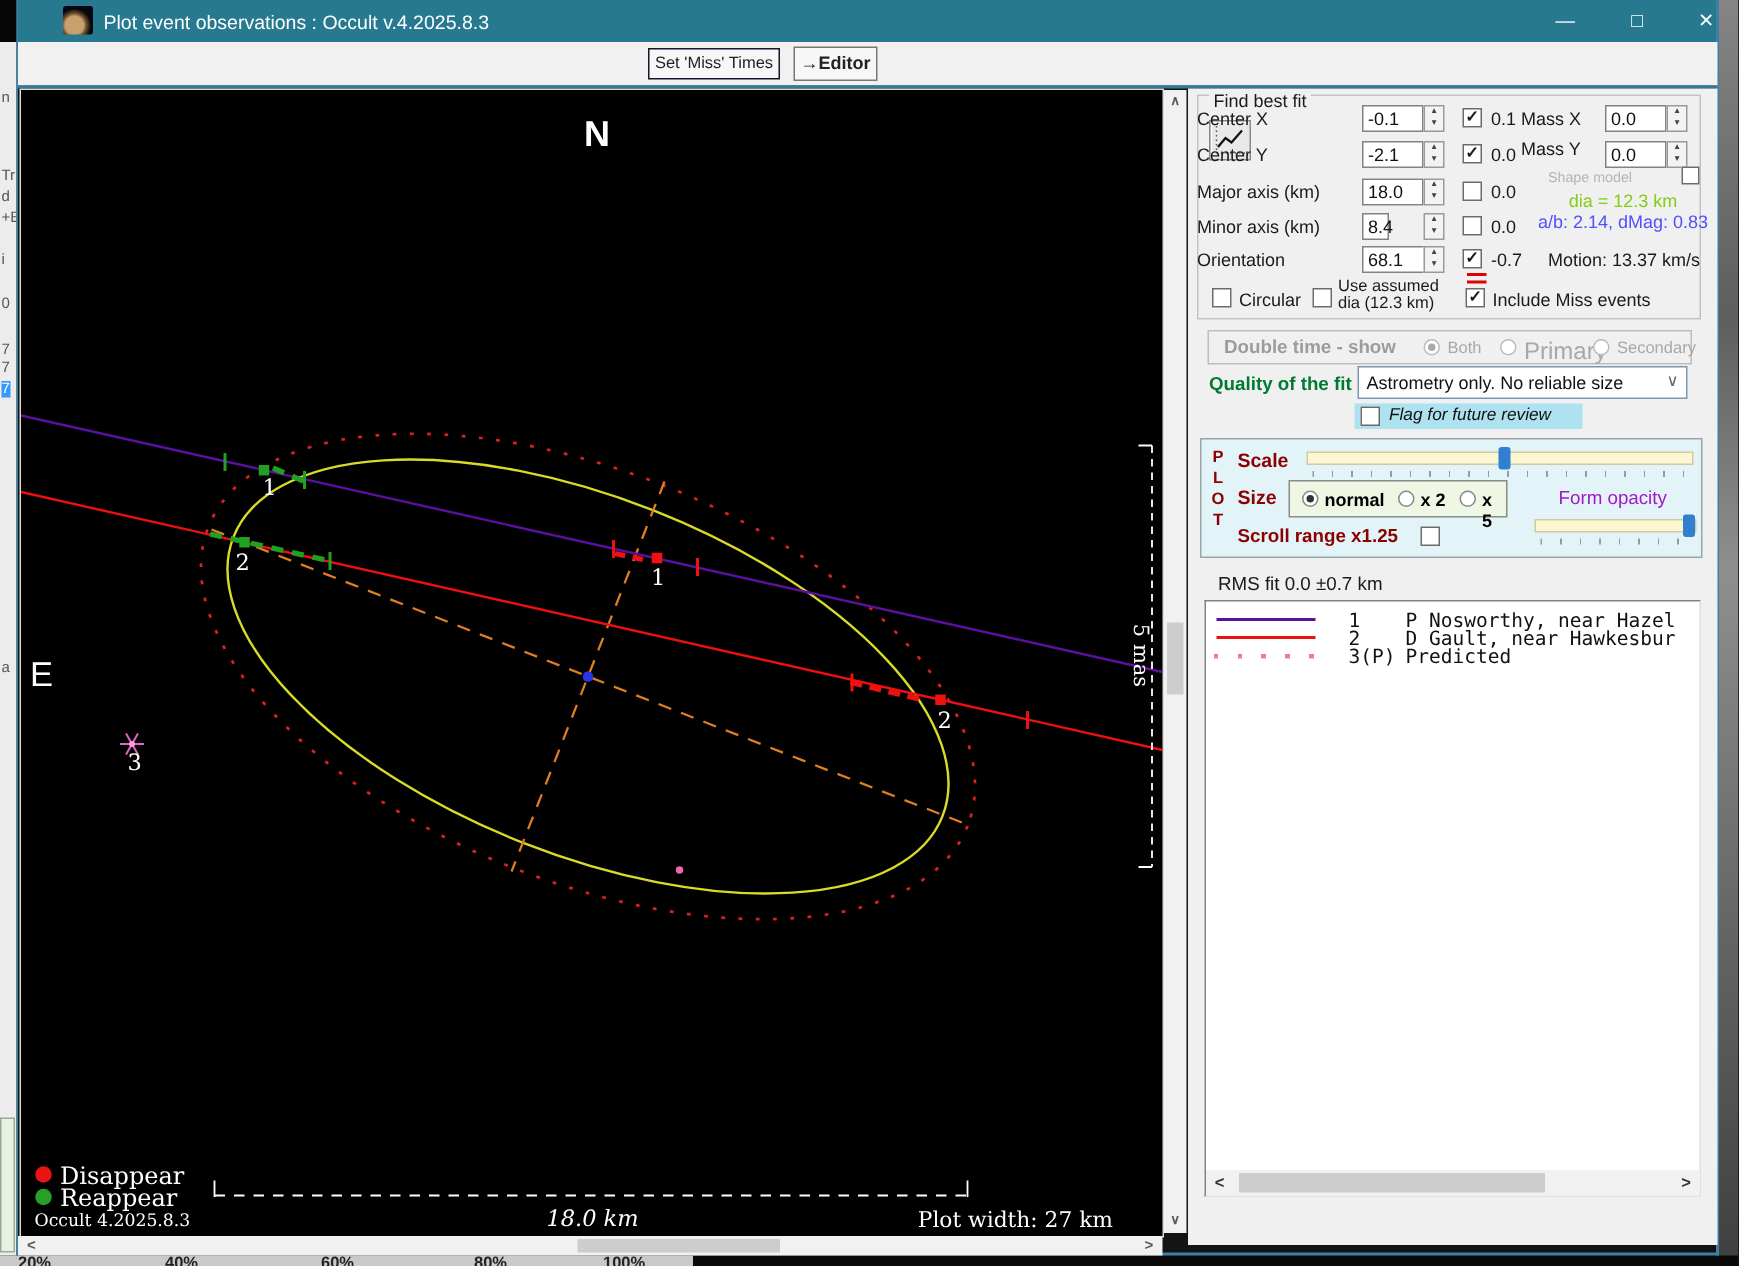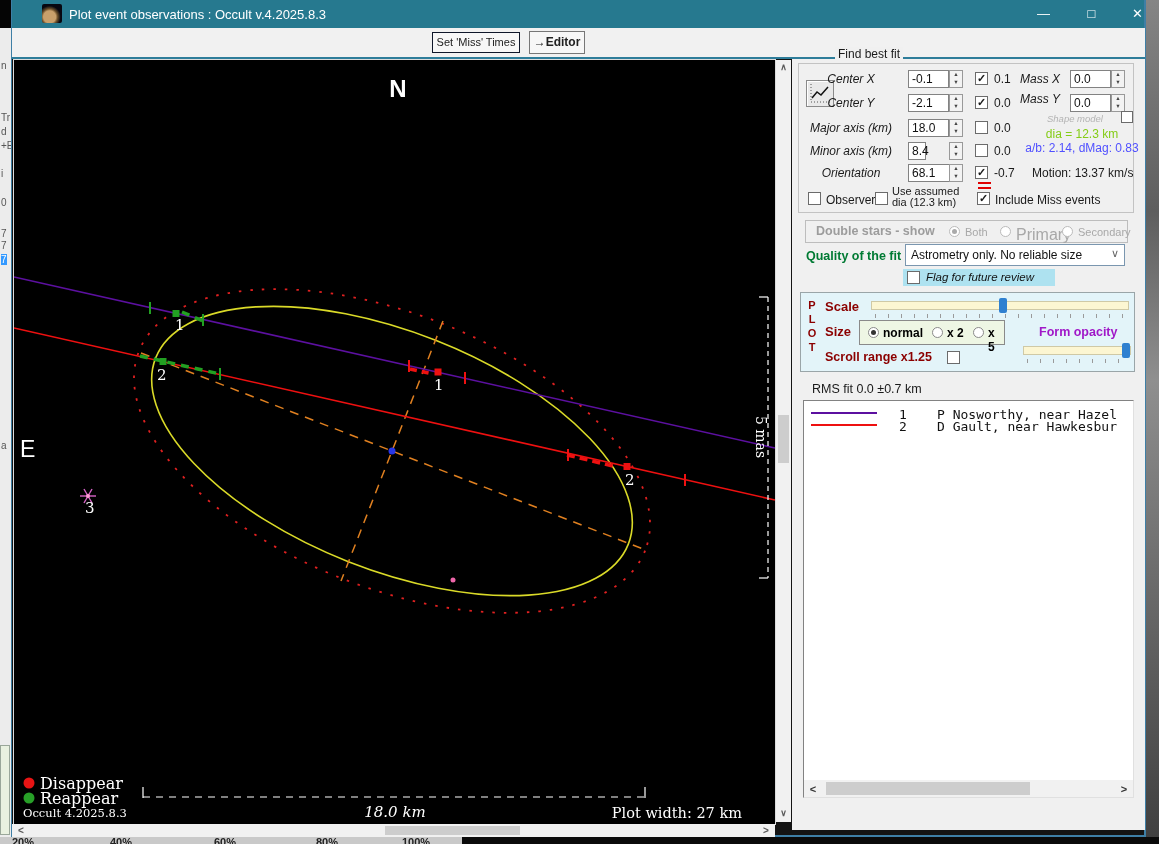--- a/index.html
+++ b/index.html
@@ -26,21 +26,21 @@
   
   .sb { background:#f1f1f1; }
   .sb-arrow { color:#5a5a5a; font-size:9px; text-align:center; font-weight:bold; }
   .sb-thumb { background:#cdcdcd; }
 
   
   #right-panel { left:792px; top:59px; width:353px; height:771px; background:#f0f0f0; }
   .grp { border:1px solid #c3c3c3; }
   .grp-legend { background:#f0f0f0; padding:0 3px; font-size:12px; color:#1a1a1a; }
   .lbl { font-size:12px; color:#1a1a1a; white-space:nowrap; }
-  .rlabel { text-align:center;font-style:italic; }
+  .rlabel { text-align:left; }
   .vbox { height:18px; border:1px solid #828282; background:#fff; font-size:12px; padding:1px 3px; color:#111; }
   .spin { width:14px; height:18px; border:1px solid #999; background:#f3f3f3; font-size:5.5px; color:#444;
           display:flex; flex-direction:column; align-items:center; justify-content:space-around; line-height:1; }
   .cb { width:13px; height:13px; border:1px solid #6b6b6b; background:#fff; font-size:11px; line-height:11px;
         text-align:center; color:#1c1c1c; font-weight:bold; }
   .cb-sm { width:12px; height:12px; }
   .radio { width:11px; height:11px; border:1px solid #8a8a8a; border-radius:50%; background:#fff; position:absolute; }
   .radio .dot { position:absolute; left:2px; top:2px; width:5px; height:5px; border-radius:50%; background:#333; }
   .green-txt { color:#84cc16; }
   .blue-txt { color:#5050ff; }
@@ -189,21 +189,21 @@
 
 <div class="abs sb" style="left:12px;top:824px;width:763px;height:13px;">
   <div class="abs sb-arrow" style="left:2px;top:1px;width:14px;font-size:10px;">&lt;</div>
   <div class="abs sb-thumb" style="left:373px;top:2px;width:135px;height:9px;"></div>
   <div class="abs sb-arrow" style="left:747px;top:1px;width:14px;font-size:10px;">&gt;</div>
 </div>
 
 <div class="abs" id="right-panel"></div>
 
 <div class="abs grp" style="left:798px;top:63px;width:336px;height:150px;"></div>
-<div class="abs grp-legend" style="left:806px;top:47px;margin-left:29px;">Find best fit</div>
+<div class="abs grp-legend" style="left:806px;top:60px;">Find best fit</div>
 <div class="abs" style="left:806px;top:80px;width:28px;height:27px;background:#e9e9e9;border:1px solid #8a8a8a;box-shadow:inset 1px 1px 0 #fff;">
   <svg width="26" height="25">
     <line x1="4" y1="3" x2="4" y2="21" stroke="#555" stroke-width="1" stroke-dasharray="1 2"></line>
     <line x1="4" y1="21" x2="23" y2="21" stroke="#555" stroke-width="1" stroke-dasharray="1 2"></line>
     <polyline points="5,17 10,11 14,14 21,6" fill="none" stroke="#111" stroke-width="1.5"></polyline>
   </svg>
 </div>
 
 <div class="abs lbl rlabel" style="left:798px;top:72px;width:106px;">Center X</div>
 <div class="abs vbox" style="left:908px;top:70px;width:41px;">-0.1</div>
@@ -263,31 +263,31 @@
 <div class="abs spin" style="left:949px;top:164px;">
     <span>▲</span>
     <span>▼</span>
   </div>
 <div class="abs cb" style="left:975px;top:166px;">✓</div>
 <div class="abs lbl" style="left:994px;top:166px;">-0.7</div>
 <div class="abs" id="red-mark" style="left:978px;top:182px;"></div>
 <div class="abs lbl" style="left:1032px;top:166px;">Motion: 13.37 km/s</div>
 
 <div class="abs cb" style="left:808px;top:192px;"></div>
-<div class="abs lbl" style="left:826px;top:193px;">Observer</div>
+<div class="abs lbl" style="left:826px;top:193px;">Circular</div>
 <div class="abs cb" style="left:875px;top:192px;"></div>
 <div class="abs lbl" style="left:892px;top:186px;font-size:11px;line-height:11px;">
   <span>Use assumed</span><br>
   <span>dia (12.3 km)</span>
 </div>
 <div class="abs cb" style="left:977px;top:192px;">✓</div>
 <div class="abs lbl" style="left:995px;top:193px;">Include Miss events</div>
 
 <div class="abs" style="left:805px;top:220px;width:323px;height:23px;border:1px solid #bdbdbd;">
-  <span class="abs" style="left:10px;top:3px;font-size:12.5px;font-weight:bold;color:#9c9c9c;">Double stars - show</span>
+  <span class="abs" style="left:10px;top:3px;font-size:12.5px;font-weight:bold;color:#9c9c9c;">Double time - show</span>
   <span class="radio" style="left:143px;top:5px;border-color:#bbb;">
       <span class="dot" style="background:#aaa;"></span>
     </span>
   <span class="abs" style="left:159px;top:5px;font-size:11px;color:#a8a8a8;">Both</span>
   <span class="radio" style="left:194px;top:5px;border-color:#bbb;"></span>
   <span class="abs" style="left:210px;top:5px;font-size:16px;color:#a8a8a8;">Primary</span>
   <span class="radio" style="left:256px;top:5px;border-color:#bbb;"></span>
   <span class="abs" style="left:272px;top:5px;font-size:11px;color:#a8a8a8;">Secondary</span>
 </div>
 
@@ -315,21 +315,21 @@
   <div id="size-group">
     <span class="radio" style="left:8px;top:6px;">
         <span class="dot"></span>
       </span>
     <span class="abs" style="left:23px;top:5px;font-size:12px;font-weight:bold;">normal</span>
     <span class="radio" style="left:72px;top:6px;"></span>
     <span class="abs" style="left:87px;top:5px;font-size:12px;font-weight:bold;">x 2</span>
     <span class="radio" style="left:113px;top:6px;"></span>
     <span class="abs" style="left:128px;top:5px;font-size:12px;font-weight:bold;">x 5</span>
   </div>
-  <div class="abs" style="left:238px;top:32px;font-size:12.5px;font-weight:bold;color:#a018c8;">Form opacity</div>
+  <div class="abs" style="left:238px;top:32px;font-size:12.5px;font-weight:normal;color:#a018c8;">Form opacity</div>
   <div class="abs darkred" style="left:24px;top:57px;font-size:12.5px;">Scroll range x1.25</div>
   <span class="cb" style="position:absolute;left:146px;top:58px;"></span>
   <div class="slider-track" style="left:222px;top:53px;width:108px;">
     <div class="slider-thumb" id="opacity-thumb" style="left: calc(96% - 4px);"></div>
   </div>
   <div class="slider-ticks" style="left:226px;top:66px;width:102px;"></div>
 </div>
 
 <div class="abs lbl" style="left:812px;top:382px;font-size:12.5px;">RMS fit 0.0 ±0.7 km</div>
 
@@ -337,18 +337,23 @@
     <div class="obs-row" style="top: 6px;">
       <div class="obs-sample" style="left: 7px; width: 66px; border-top: 2.5px solid rgb(92, 16, 160);"></div>
       <span class="obs-num">1</span>
       <span class="obs-name">P Nosworthy, near Hazel</span>
     </div>
     <div class="obs-row" style="top: 18px;">
       <div class="obs-sample" style="left: 7px; width: 66px; border-top: 2.5px solid rgb(238, 16, 16);"></div>
       <span class="obs-num">2</span>
       <span class="obs-name">D Gault, near Hawkesbur</span>
     </div>
+    <div class="obs-row" style="top: 30px;">
+      <div class="obs-sample" style="left: 5px; width: 74px; height: 3px; background: repeating-linear-gradient(90deg, rgb(238, 119, 187) 0px, rgb(238, 119, 187) 3px, transparent 3px, transparent 16px);"></div>
+      <span class="obs-num">3(P)</span>
+      <span class="obs-name">Predicted</span>
+    </div>
   </div>
 <div class="abs sb" style="left:804px;top:780px;width:329px;height:17px;">
   <div class="abs sb-arrow" style="left:2px;top:3px;width:14px;font-size:11px;color:#333;">&lt;</div>
   <div class="abs sb-thumb" style="left:22px;top:2px;width:204px;height:13px;"></div>
   <div class="abs sb-arrow" style="left:313px;top:3px;width:14px;font-size:11px;color:#333;">&gt;</div>
 </div>
 
 </body></html>

